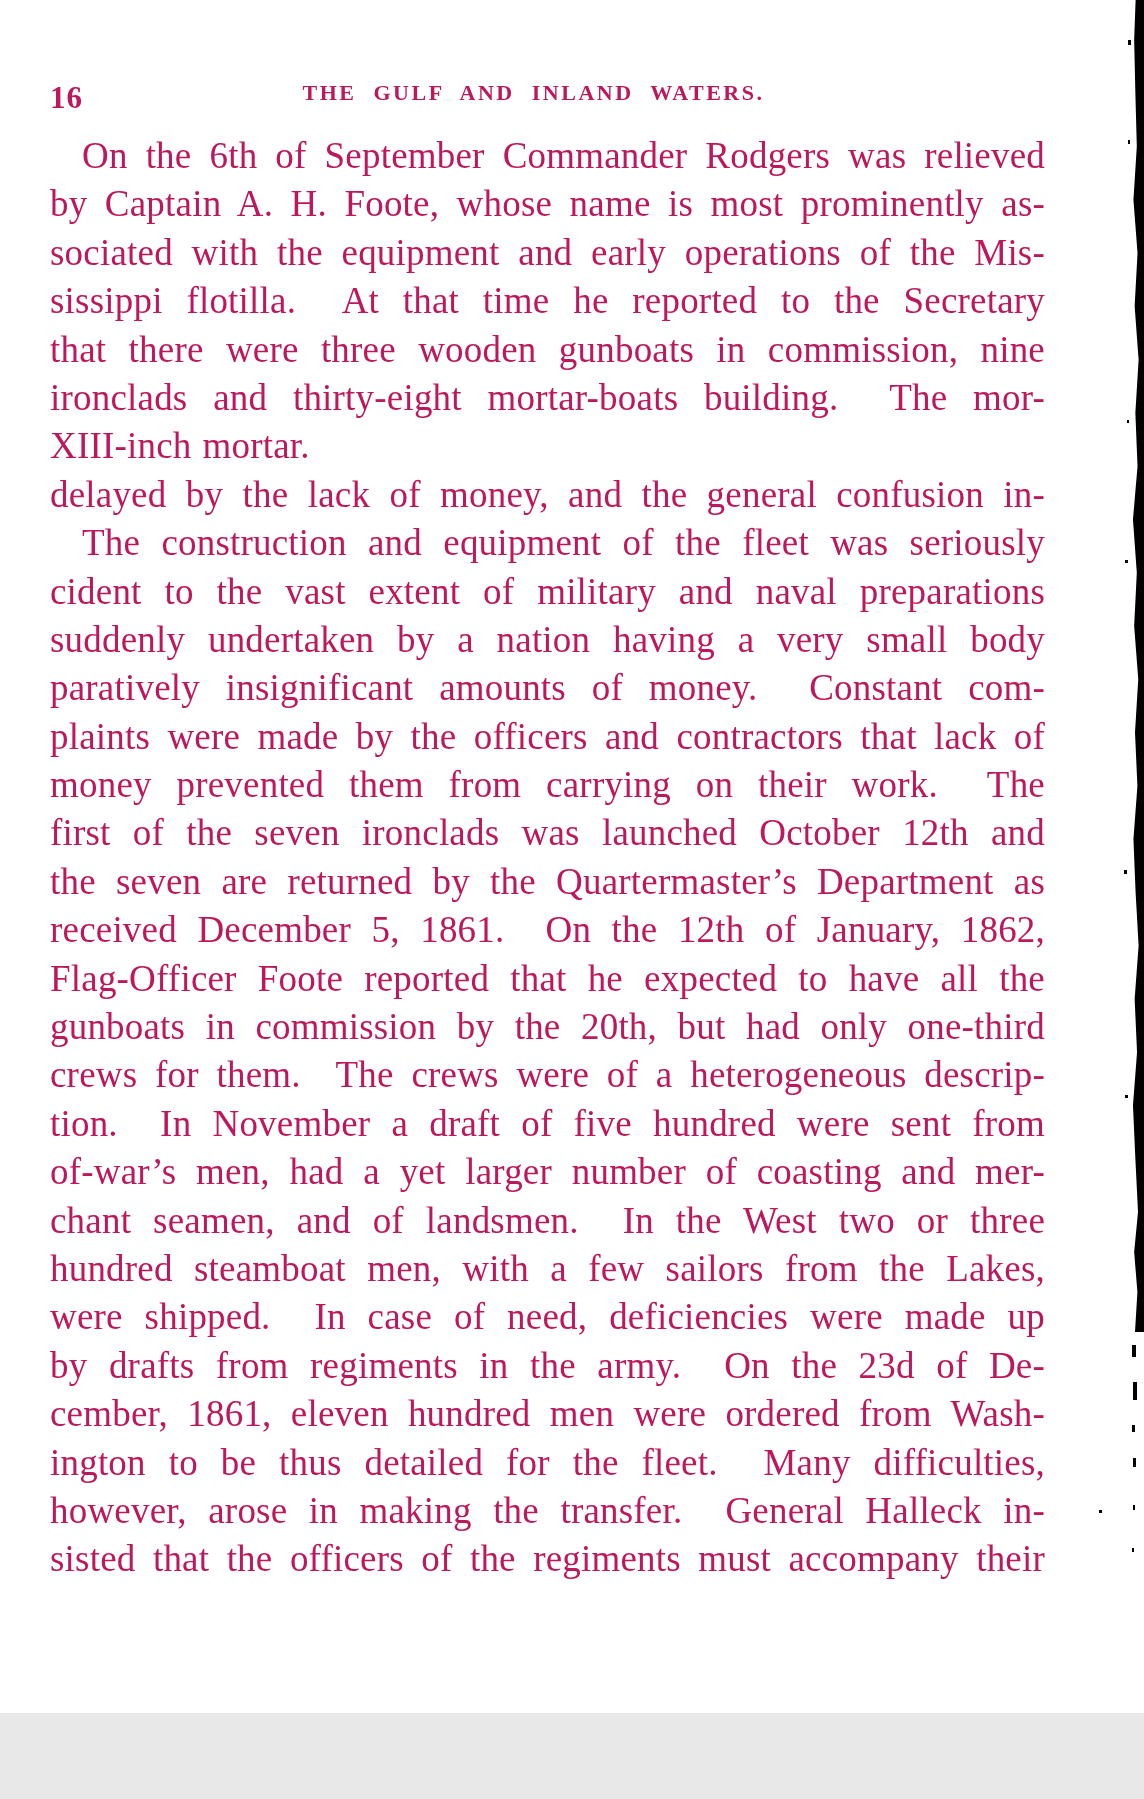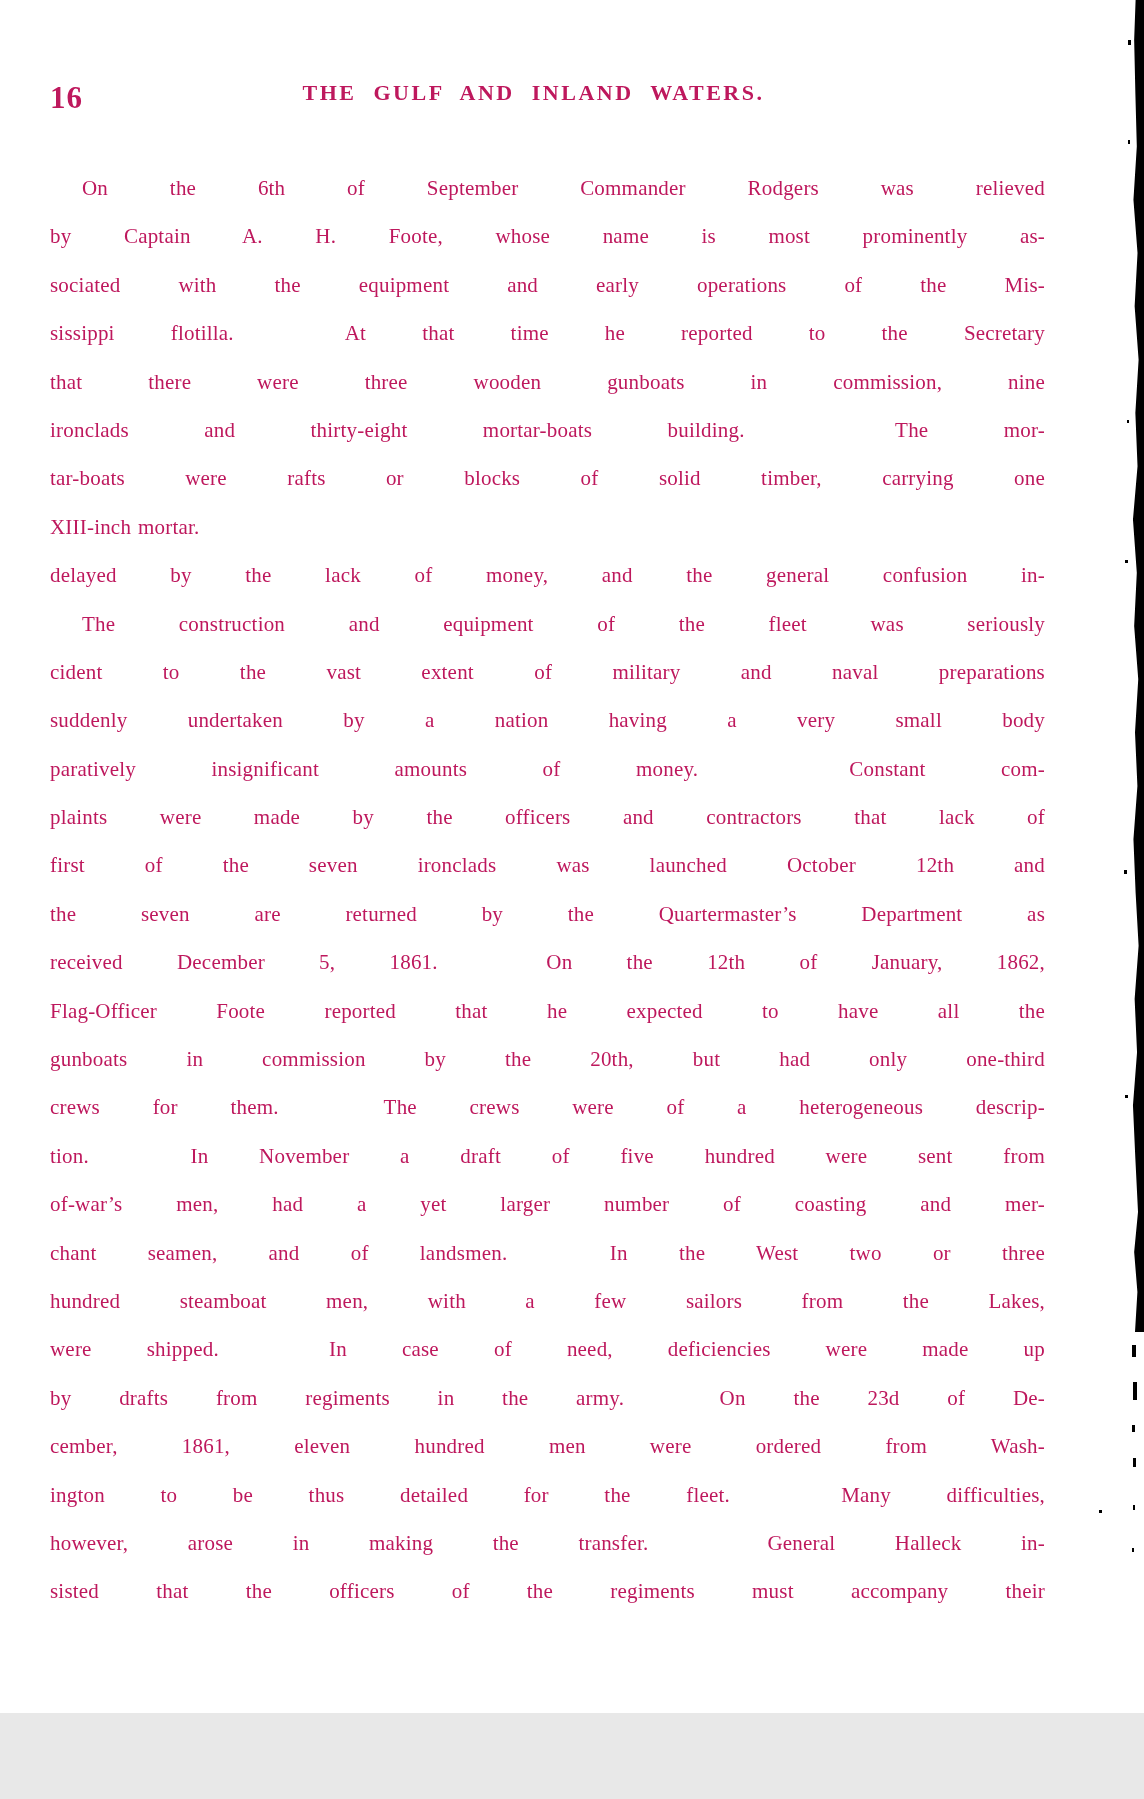--- a/index.html
+++ b/index.html
@@ -36,23 +36,23 @@
     display: inline-block;
     font-size: 22px;
     font-weight: bold;
     letter-spacing: 2.5px;
     word-spacing: 9px;
     transform: translateX(-14px);
   }
   .body-text {
     position: absolute;
     left: 50px;
-    top: 164px;
+    top: 132px;
     width: 995px;
-    font-size: 21px;
+    font-size: 37px;
     line-height: 48.4px;
     letter-spacing: 0.2px;
     word-spacing: 1.5px;
   }
   .line {
     text-align: justify;
     text-align-last: justify;
     white-space: pre-wrap;
     height: 48.4px;
   }
@@ -92,30 +92,30 @@
   </div>
 
   <div class="body-text">
     <div class="para">
       <div class="line first">On the 6th of September Commander Rodgers was relieved</div>
       <div class="line">by Captain A. H. Foote, whose name is most prominently as-</div>
       <div class="line">sociated with the equipment and early operations of the Mis-</div>
       <div class="line">sissippi flotilla.&nbsp; At that time he reported to the Secretary</div>
       <div class="line">that there were three wooden gunboats in commission, nine</div>
       <div class="line">ironclads and thirty-eight mortar-boats building.&nbsp; The mor-</div>
-      <div class="line">tar-boats were rafts or blocks of solid timber, carrying one</div>
       <div class="line parend">XIII-inch mortar.</div>
     </div>
     <div class="para">
       <div class="line">delayed by the lack of money, and the general confusion in-</div>
       <div class="line first">The construction and equipment of the fleet was seriously</div>
       <div class="line">cident to the vast extent of military and naval preparations</div>
       <div class="line">suddenly undertaken by a nation having a very small body</div>
       <div class="line">paratively insignificant amounts of money.&nbsp; Constant com-</div>
       <div class="line">plaints were made by the officers and contractors that lack of</div>
+      <div class="line">money prevented them from carrying on their work.&nbsp; The</div>
       <div class="line">first of the seven ironclads was launched October 12th and</div>
       <div class="line">the seven are returned by the Quartermaster’s Department as</div>
       <div class="line">received December 5, 1861.&nbsp; On the 12th of January, 1862,</div>
       <div class="line">Flag-Officer Foote reported that he expected to have all the</div>
       <div class="line">gunboats in commission by the 20th, but had only one-third</div>
       <div class="line">crews for them.&nbsp; The crews were of a heterogeneous descrip-</div>
       <div class="line">tion.&nbsp; In November a draft of five hundred were sent from</div>
       <div class="line">of-war’s men, had a yet larger number of coasting and mer-</div>
       <div class="line">chant seamen, and of landsmen.&nbsp; In the West two or three</div>
       <div class="line">hundred steamboat men, with a few sailors from the Lakes,</div>

